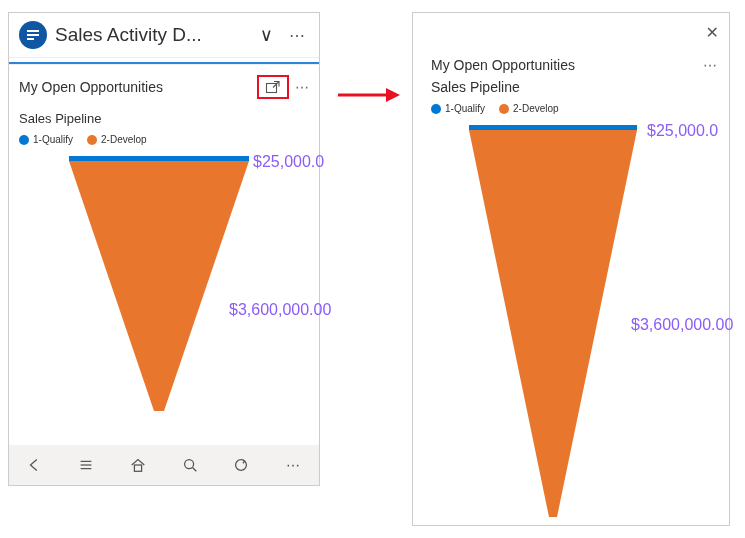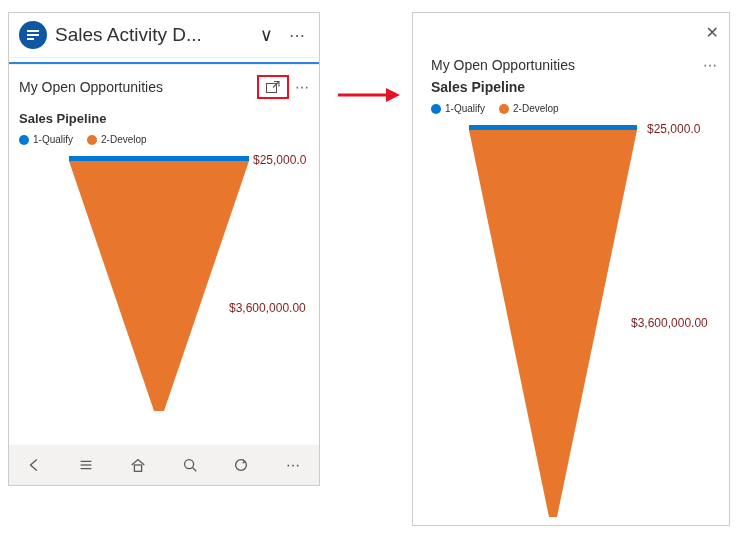--- a/index.html
+++ b/index.html
@@ -18,27 +18,27 @@
 
     .l-strip { height:2px; background:#2b88d8; margin-top:4px; }
 
     .sec-head { padding:10px 10px 6px 10px; display:flex; align-items:center; }
     .sec-head.gap { border-top:1px solid #eee; }
     .sec-title { font-size:14px; font-weight:400; flex:1; }
     .expand-btn { border:2.5px solid #e81123; padding:3px 6px 1px 6px; display:inline-flex; align-items:center; justify-content:center; cursor:pointer; }
     .expand-btn svg { width:16px; height:16px; }
     .sm-dots { font-size:14px; color:#666; margin-left:6px; cursor:pointer; }
 
-    .sub-title { font-size:13px; padding:6px 10px 4px 10px; font-weight:700; }
+    .sub-title { font-size:13px; padding:6px 10px 4px 10px; font-weight:400; }
     .legend { display:flex; gap:14px; padding:4px 10px 8px 10px; font-size:10px; }
     .swatch { display:inline-block; width:10px; height:10px; border-radius:50%; margin-right:4px; vertical-align:middle; }
 
     .chart-area { position:relative; flex:1; }
     .chart-area svg { position:absolute; left:0; top:0; }
-    .lbl { position:absolute; font-size:12px; color:#7f1d1d; white-space:nowrap; }
+    .lbl { position:absolute; font-size:16px; color:#8b5cf6; white-space:nowrap; }
 
     
     .l-footer { height:40px; background:#f3f2f1; display:flex; align-items:center; justify-content:space-around; color:#555; }
     .l-footer .nav-btn { width:38px; height:38px; display:flex; align-items:center; justify-content:center; cursor:pointer; }
     .l-footer svg { width:18px; height:18px; }
 
     
     .r-close { position:absolute; right:10px; top:10px; font-size:16px; color:#555; cursor:pointer; }
     .r-body { padding:44px 12px 0 18px; display:flex; flex-direction:column; height:100%; }
     .r-head1 { display:flex; align-items:center; font-size:14px; }

